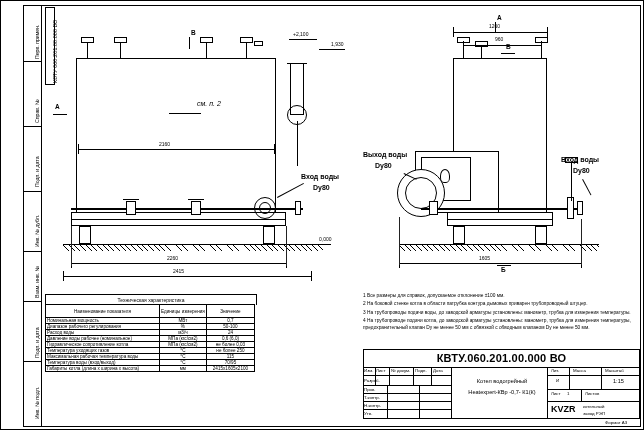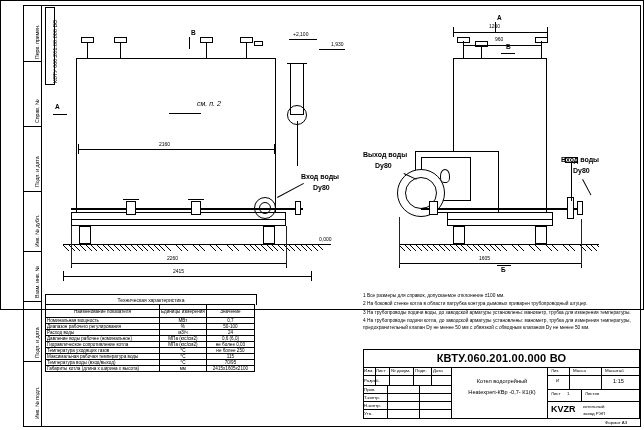--- a/index.html
+++ b/index.html
@@ -1,17 +1,17 @@
 <!DOCTYPE html>
 <html><head>
 <meta charset="utf-8">
 <style>
   html,body{margin:0;padding:0;background:#fff;}
   body{width:644px;height:430px;font-family:"Liberation Sans",sans-serif;color:#000;overflow:hidden;}
-  #sheet{position:relative;width:644px;height:310px;box-sizing:border-box;border:1px solid #000;background:#fff;padding-left:48px;}
+  #sheet{position:relative;width:644px;height:430px;box-sizing:border-box;border:1px solid #000;background:#fff;padding-left:48px;}
   .ln{position:absolute;background:#000;}
   .h{height:1px;}
   .v{width:1px;}
   .thin{background:#222;}
   .txt{position:absolute;font-size:5.2px;line-height:1.05;white-space:nowrap;}
   .rot{transform-origin:0 0;transform:rotate(-90deg);}
   .box{position:absolute;border:1px solid #000;box-sizing:border-box;}
   .boxw{position:absolute;border:1px solid #000;box-sizing:border-box;background:#fff;}
   .hatch{position:absolute;}
   table{border-collapse:collapse;}

